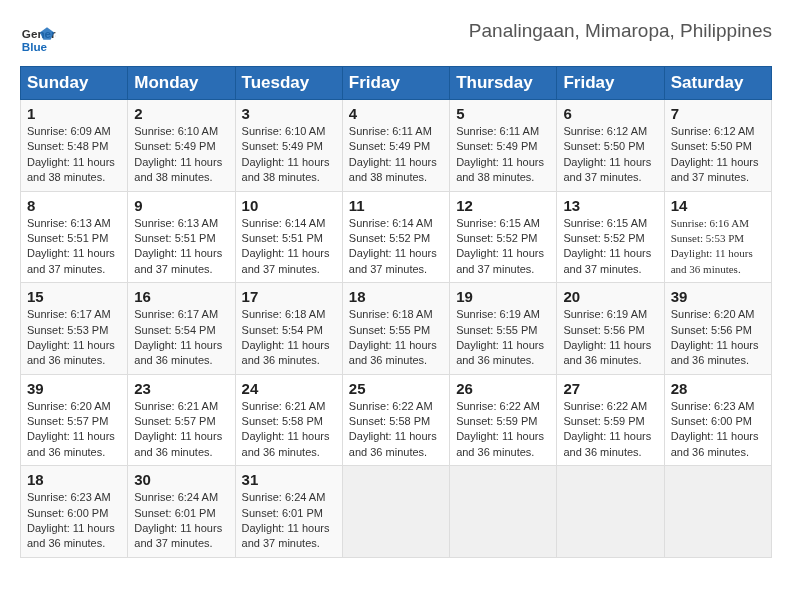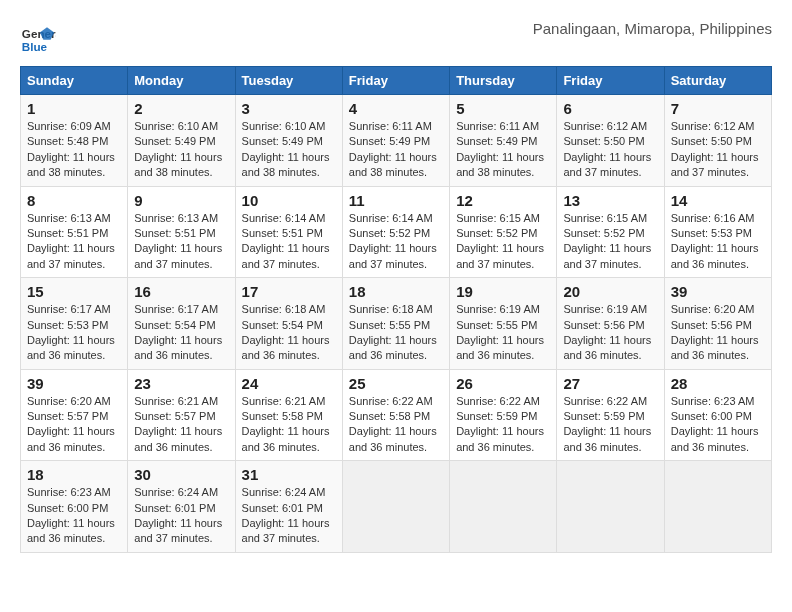--- a/index.html
+++ b/index.html
@@ -27,32 +27,32 @@
     }
     .title-block {
       text-align: right;
     }
     .month-title {
       font-size: 36px;
       font-weight: bold;
       color: #333;
     }
     .subtitle {
-      font-size: 15px;
+      font-size: 19px;
       color: #555;
     }
     table {
       width: 100%;
       border-collapse: collapse;
       table-layout: fixed;
     }
     thead th {
       background: #2a6db5;
       color: #fff;
-      font-size: 13px;
+      font-size: 17px;
       font-weight: bold;
       padding: 6px 6px;
       text-align: left;
       border: 1px solid #1a5a9a;
     }
     tbody tr {
       border-bottom: 1px solid #ddd;
     }
     tbody td {
       vertical-align: top;
@@ -200,21 +200,21 @@
         </td>
         <td>
           <span class="day-num">13</span>
           <div class="day-info" style="white-space: pre-line;">Sunrise: 6:15 AM
 Sunset: 5:52 PM
 Daylight: 11 hours
 and 37 minutes.</div>
         </td>
         <td>
           <span class="day-num">14</span>
-          <div class="day-info" style="white-space: pre-line;">Sunrise: 6:16 AM
+          <div class="day-info" style="white-space: pre-line; font-family: Liberation Serif, serif;">Sunrise: 6:16 AM
 Sunset: 5:53 PM
 Daylight: 11 hours
 and 36 minutes.</div>
         </td>
       </tr>
       <tr>
         <td>
           <span class="day-num">15</span>
           <div class="day-info" style="white-space: pre-line;">Sunrise: 6:17 AM
 Sunset: 5:53 PM

